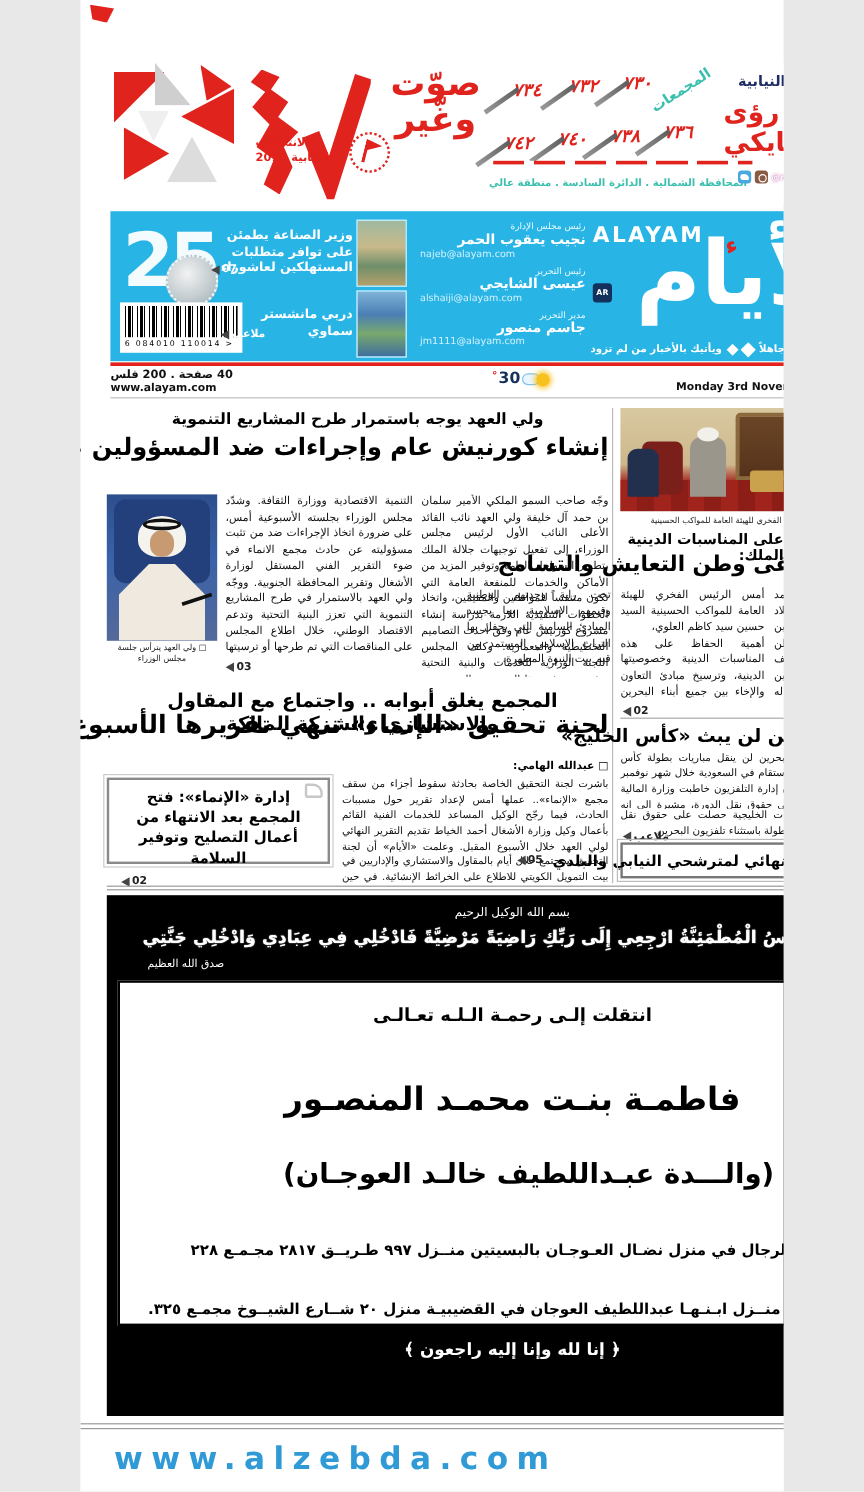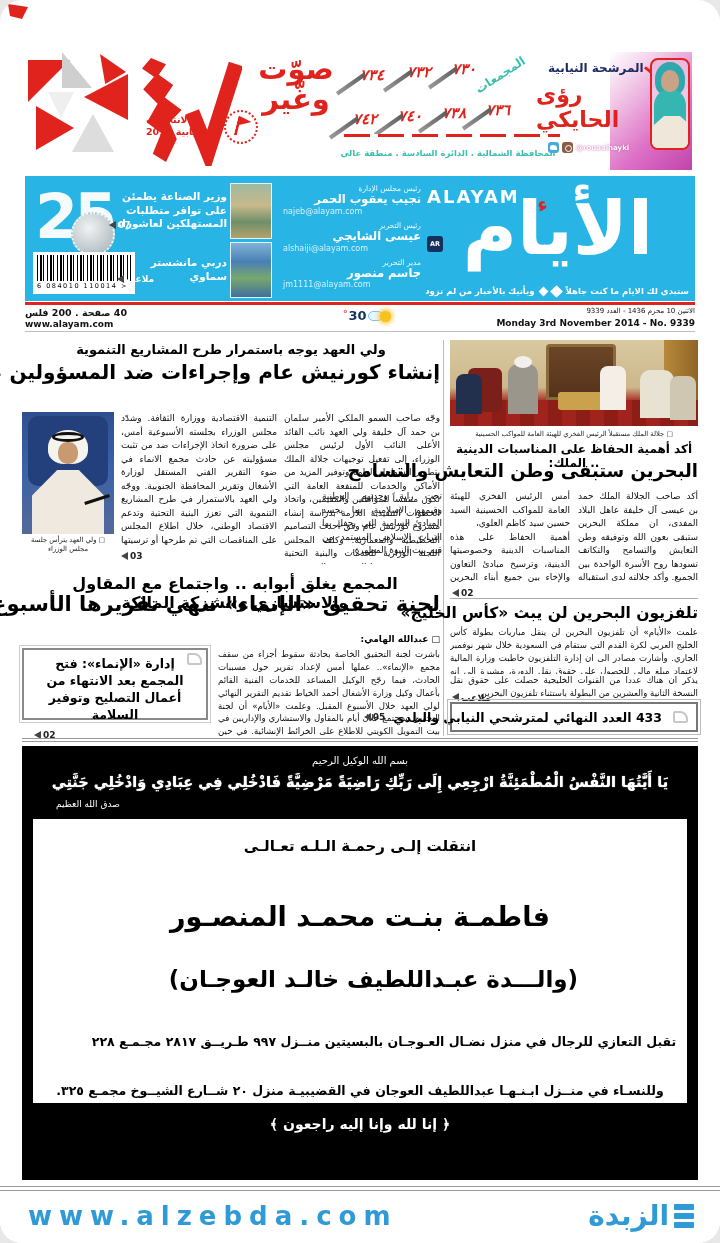--- a/index.html
+++ b/index.html
@@ -1,17 +1,17 @@
 <!DOCTYPE html>
 <html lang="ar"><head>
 <meta charset="utf-8">
 <style>
   html,body{margin:0;padding:0;background:#e8e8e8;}
   *{box-sizing:border-box;font-family:"DejaVu Sans",sans-serif;}
-  .page{position:relative;width:720px;height:1243px;background:#ffffff;margin:0 auto;overflow:hidden;border-radius:22px;}
+  .page{position:relative;width:586px;height:1243px;background:#ffffff;margin:0 auto;overflow:hidden;}
 
   
   .corner-mark{position:absolute;left:8px;top:4px;width:20px;height:15px;background:#e0231c;clip-path:polygon(0 0,100% 20%,70% 100%,10% 80%);}
 
   
   .ad-banner{position:absolute;left:28px;top:52px;width:664px;height:118px;background:#fff;overflow:hidden;}
   .mosaic{position:absolute;left:0;top:0;width:104px;height:118px;background:#fff;}
   .facet{position:absolute;}
   .f1{left:0;top:8px;width:42px;height:42px;background:#e0231c;clip-path:polygon(0 0,100% 0,0 100%);}
   .f2{left:34px;top:0;width:30px;height:36px;background:#cfcfcf;clip-path:polygon(0 0,100% 100%,0 100%);}

